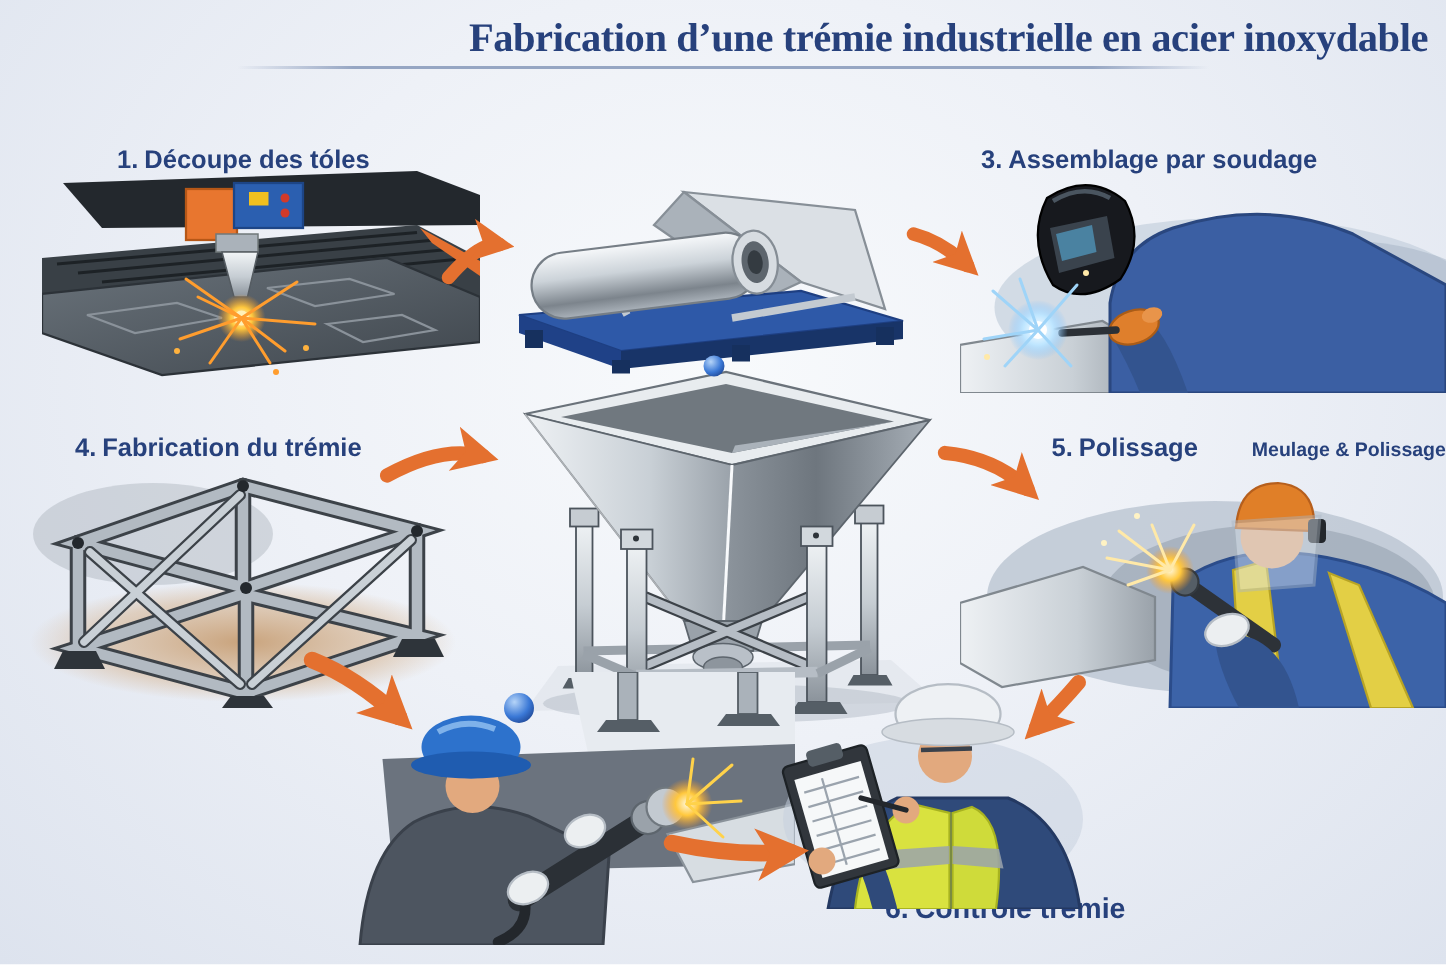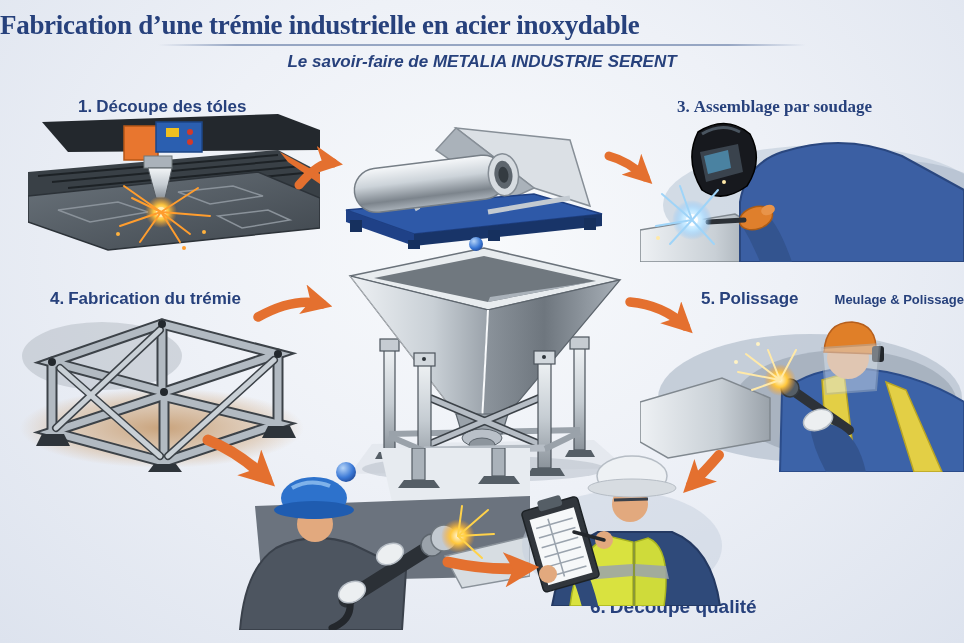--- a/index.html
+++ b/index.html
@@ -1,21 +1,21 @@
 <!DOCTYPE html>
 <html><head>
 <meta charset="utf-8">
 <style>
   html,body{margin:0;padding:0;}
   .canvas{
     position:relative; width:964px; height:643px; overflow:hidden;
     background:radial-gradient(ellipse at 50% 38%, #f8fafc 0%, #eef1f7 45%, #dde3ee 100%);
     font-family:"Liberation Sans", sans-serif;
   }
-  .header{position:absolute; left:0; top:10px; width:952px; text-align:left;}
+  .header{position:absolute; left:0; top:10px; width:952px; text-align:right;}
   .header h1{
     margin:0; font-family:"Liberation Serif", serif; font-weight:bold;
     font-size:27px; color:#27417c; letter-spacing:-0.3px;
   }
   .rule{
     position:absolute; left:158px; top:44px; width:648px; height:2px;
     background:linear-gradient(90deg, rgba(150,166,195,0), #96a6c3 12%, #96a6c3 88%, rgba(150,166,195,0));
   }
   .subtitle{
     position:absolute; left:0; top:52px; width:964px; text-align:center;
@@ -87,36 +87,35 @@
       <marker id="ah" viewBox="0 0 10 10" refX="6.5" refY="5" markerWidth="3.2" markerHeight="3.2" orient="auto-start-reverse">
         <path d="M0,0 L10,5 L0,10 L2.6,5 Z" fill="#e4702f"></path>
       </marker>
     </defs>
   </svg>
 
   <div class="header">
     <h1>Fabrication d’une trémie industrielle en acier inoxydable</h1>
   </div>
   <div class="rule"></div>
-  <div class="subtitle">Le savoir-faire de METALIA INDUSTRIE SERENT</div>
 
   <div class="step-label" style="left:78px;top:97px;">
     <span class="num">1.</span><span>Découpe des tóles</span>
   </div>
-  <div class="step-label" style="left:677px;top:97px;font-family:Liberation Serif, serif;">
+  <div class="step-label" style="left:654px;top:97px;">
     <span class="num">3.</span><span>Assemblage par soudage</span>
   </div>
   <div class="step-label" style="left:50px;top:289px;">
     <span class="num">4.</span><span>Fabrication du trémie</span>
   </div>
   <div class="step-label" style="left:701px;top:289px;">
     <span class="num">5.</span><span>Polissage</span><span class="sub">Meulage &amp; Polissage</span>
   </div>
   <div class="step-label big" style="left:590px;top:596px;">
-    <span class="num">6.</span><span>Découpe qualité</span>
+    <span class="num">6.</span><span>Contrôle trémie</span>
   </div>
 
   <div class="illus" style="left:28px;top:114px;">
     <svg width="292" height="140" viewBox="0 0 292 140">
       <polygon points="14,8 250,0 292,16 292,36 40,38" fill="#23282d"></polygon>
       <polygon points="0,58 250,36 292,58 292,94 60,114 0,86" fill="#394046"></polygon>
       <g stroke="#1d2226" stroke-width="2">
         <line x1="10" y1="62" x2="250" y2="41"></line>
           <line x1="24" y1="68" x2="262" y2="46"></line>
         <line x1="40" y1="74" x2="274" y2="52"></line>

